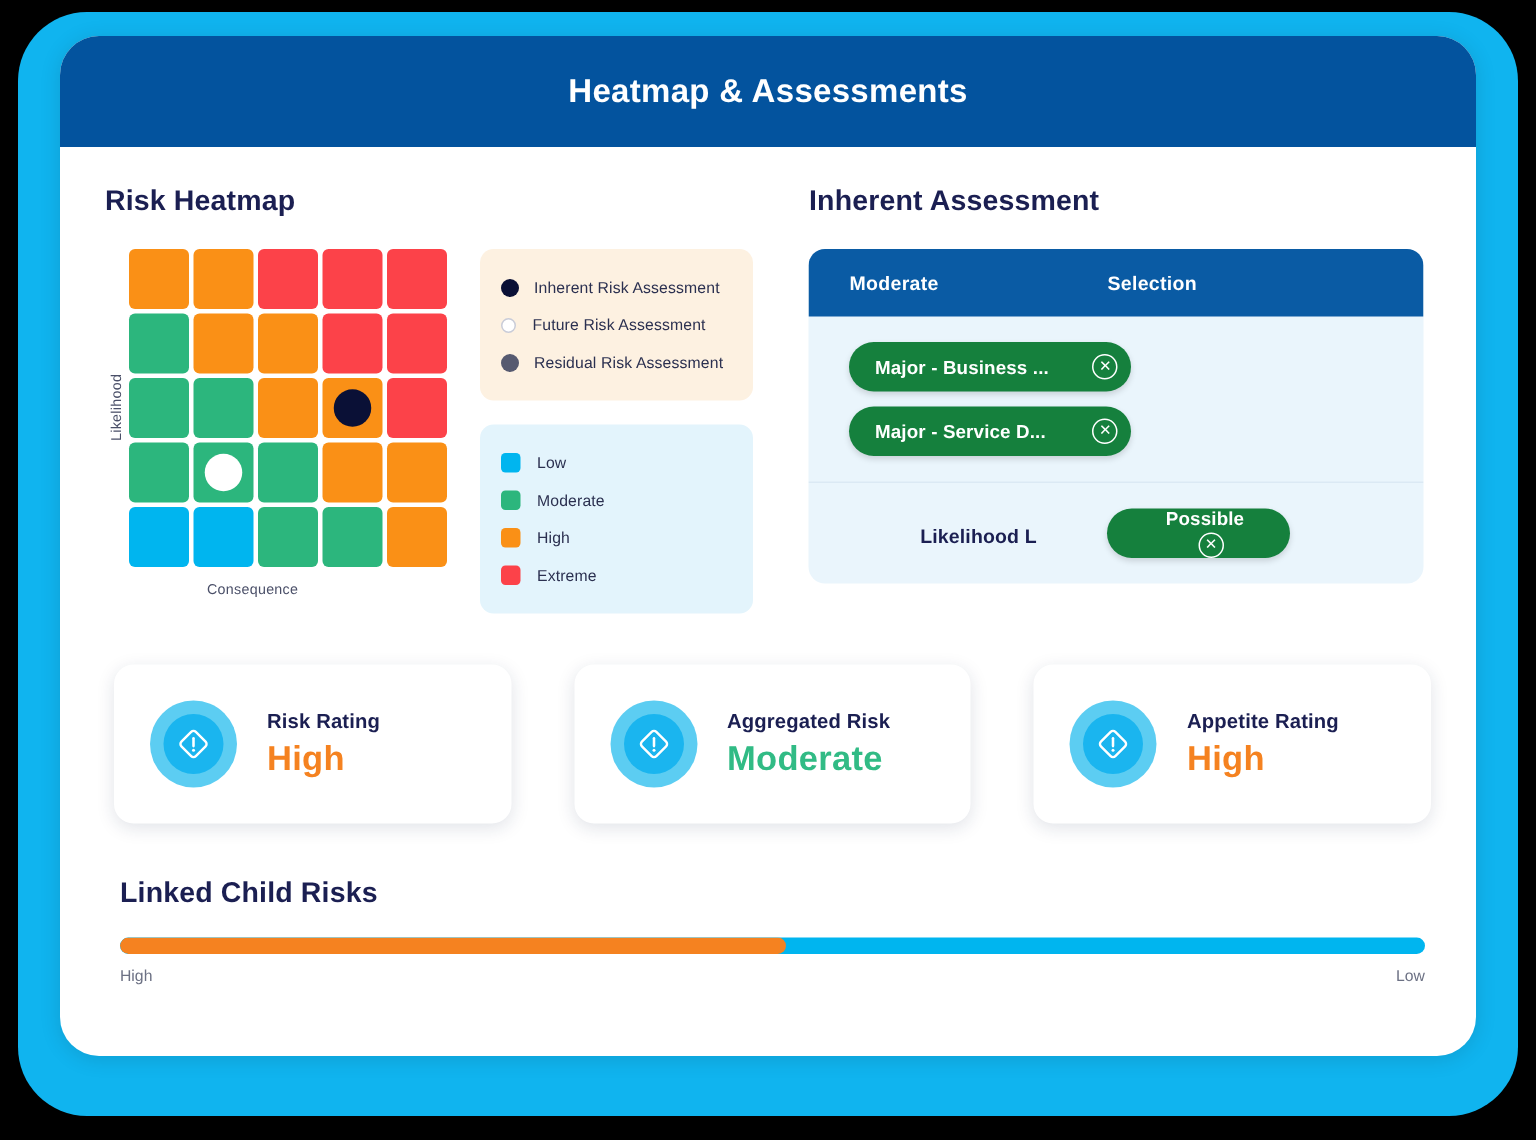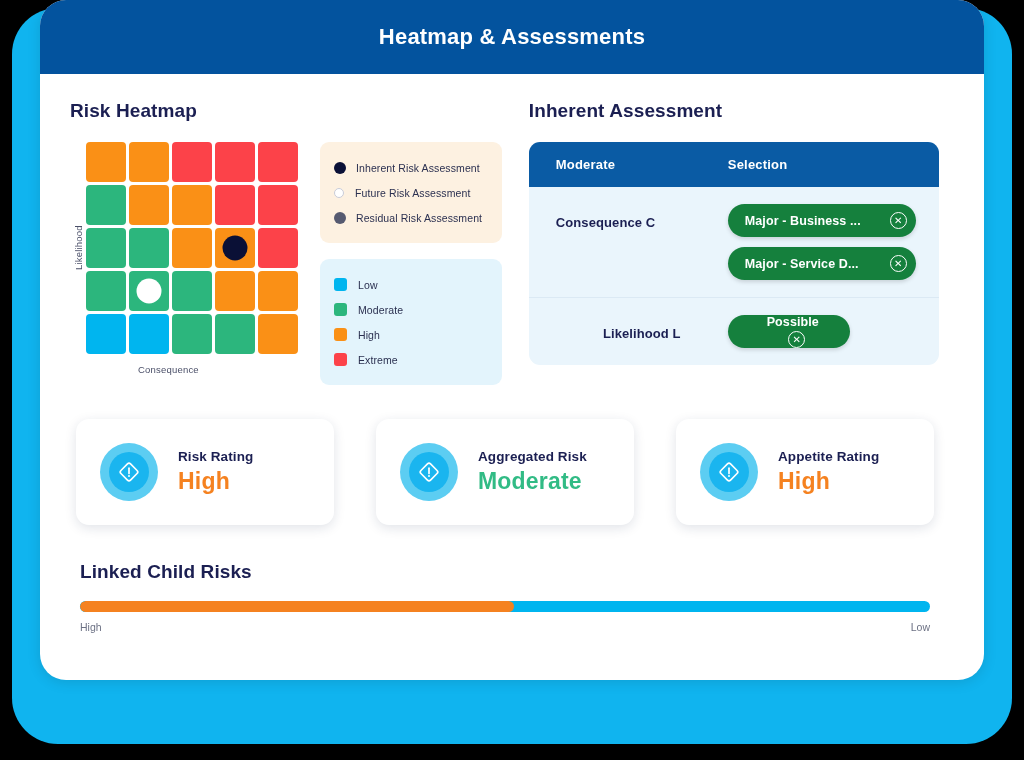--- a/index.html
+++ b/index.html
@@ -21,21 +21,21 @@
     width: 1000px;
     height: 736px;
     background: #10b4ef;
     border-radius: 46px;
   }
 
   
   #app-card {
     position: absolute;
     left: 40px;
-    top: 0;
+    top: 24px;
     width: 944px;
     height: 680px;
     background: #ffffff;
     border-radius: 26px;
     overflow: hidden;
     box-shadow: 0 2px 14px rgba(0,0,0,0.12);
   }
 
   #app-header {
     height: 74px;
@@ -45,21 +45,21 @@
     justify-content: center;
   }
   #app-header .title {
     color: #ffffff;
     font-size: 22px;
     font-weight: bold;
     letter-spacing: .2px;
   }
 
   #app-body {
-    padding: 26px 44px 0 30px;
+    padding: 26px 24px 0 30px;
     position: relative;
     height: 606px;
   }
 
   
   .section-title {
     font-size: 19px;
     font-weight: bold;
     color: #1b1f52;
     letter-spacing: .1px;
@@ -421,21 +421,20 @@
       <div id="assessment-col">
         <div class="section-title">Inherent Assessment</div>
 
         <div id="assessment-table">
           <div id="assessment-head">
             <span class="th th-criteria">Moderate</span>
             <span class="th th-selection">Selection</span>
           </div>
           <div id="assessment-rows">
               <div class="assess-row">
-                <div class="rl">Consequence C</div>
                 <div class="rv">
                   <div class="chip chip-wide">
                     <span>Major - Business ...</span>
                     <span class="chip-x">✕</span>
                   </div>
                   <div class="chip chip-wide">
                     <span>Major - Service D...</span>
                     <span class="chip-x">✕</span>
                   </div>
                 </div>

